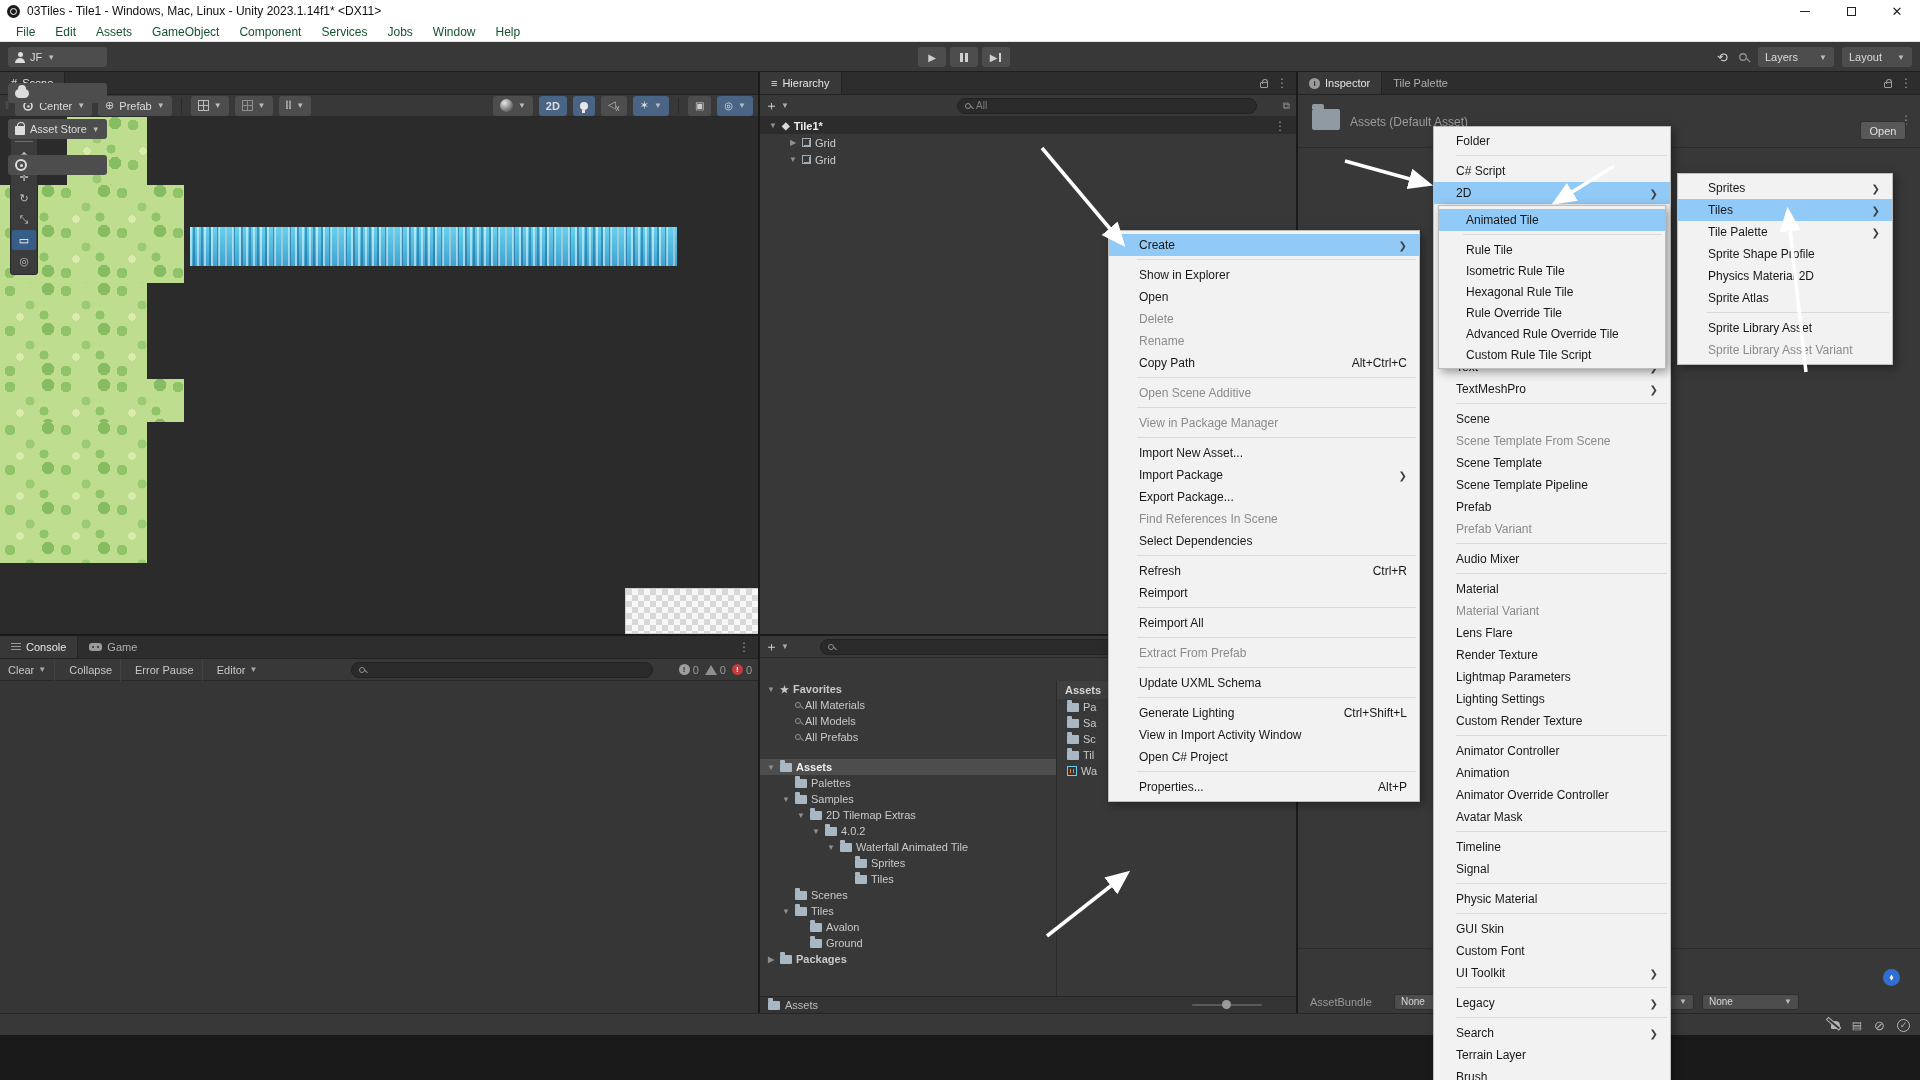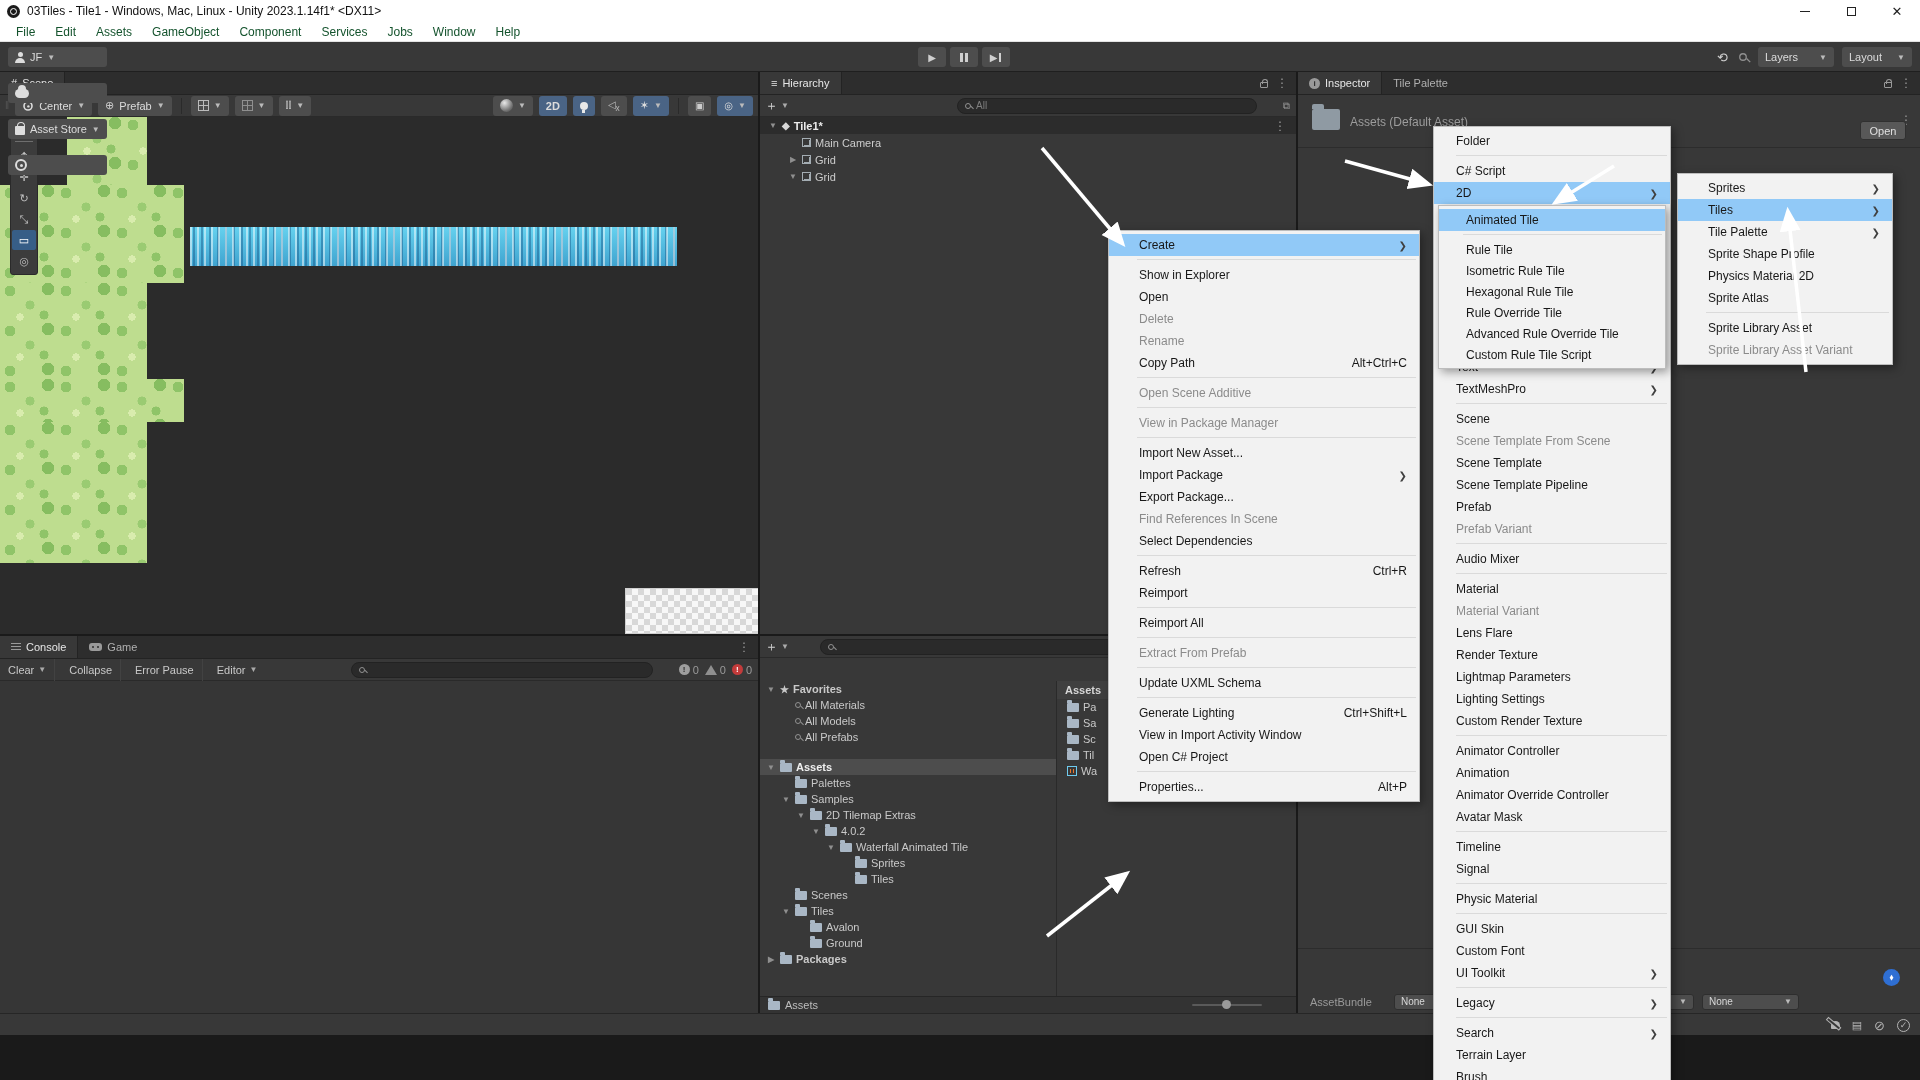--- a/index.html
+++ b/index.html
@@ -400,25 +400,20 @@
     <span style="position:absolute;right:6px;color:#9a9a9a;font-size:10px;">⧉</span>
   </div>
   <div id="h-rows" style="position:absolute;left:0;top:45px;width:536px;">
       <div class="hrow root" style="padding-left: 8px;">
         <span class="tri">▼</span>
         <span class="ico-uscene">◆</span>
         <span>Tile1*</span>
         <span class="kebab" style="position: absolute; right: 10px; font-weight: normal;">⋮</span>
       </div>
       <div class="hrow" style="padding-left: 28px;">
-        <span class="tri"></span>
-        <span class="ico-cube"></span>
-        <span>Main Camera</span>
-      </div>
-      <div class="hrow" style="padding-left: 28px;">
         <span class="tri">▶</span>
         <span class="ico-cube"></span>
         <span>Grid</span>
       </div>
       <div class="hrow" style="padding-left: 28px;">
         <span class="tri">▼</span>
         <span class="ico-cube"></span>
         <span>Grid</span>
       </div>
     </div>

